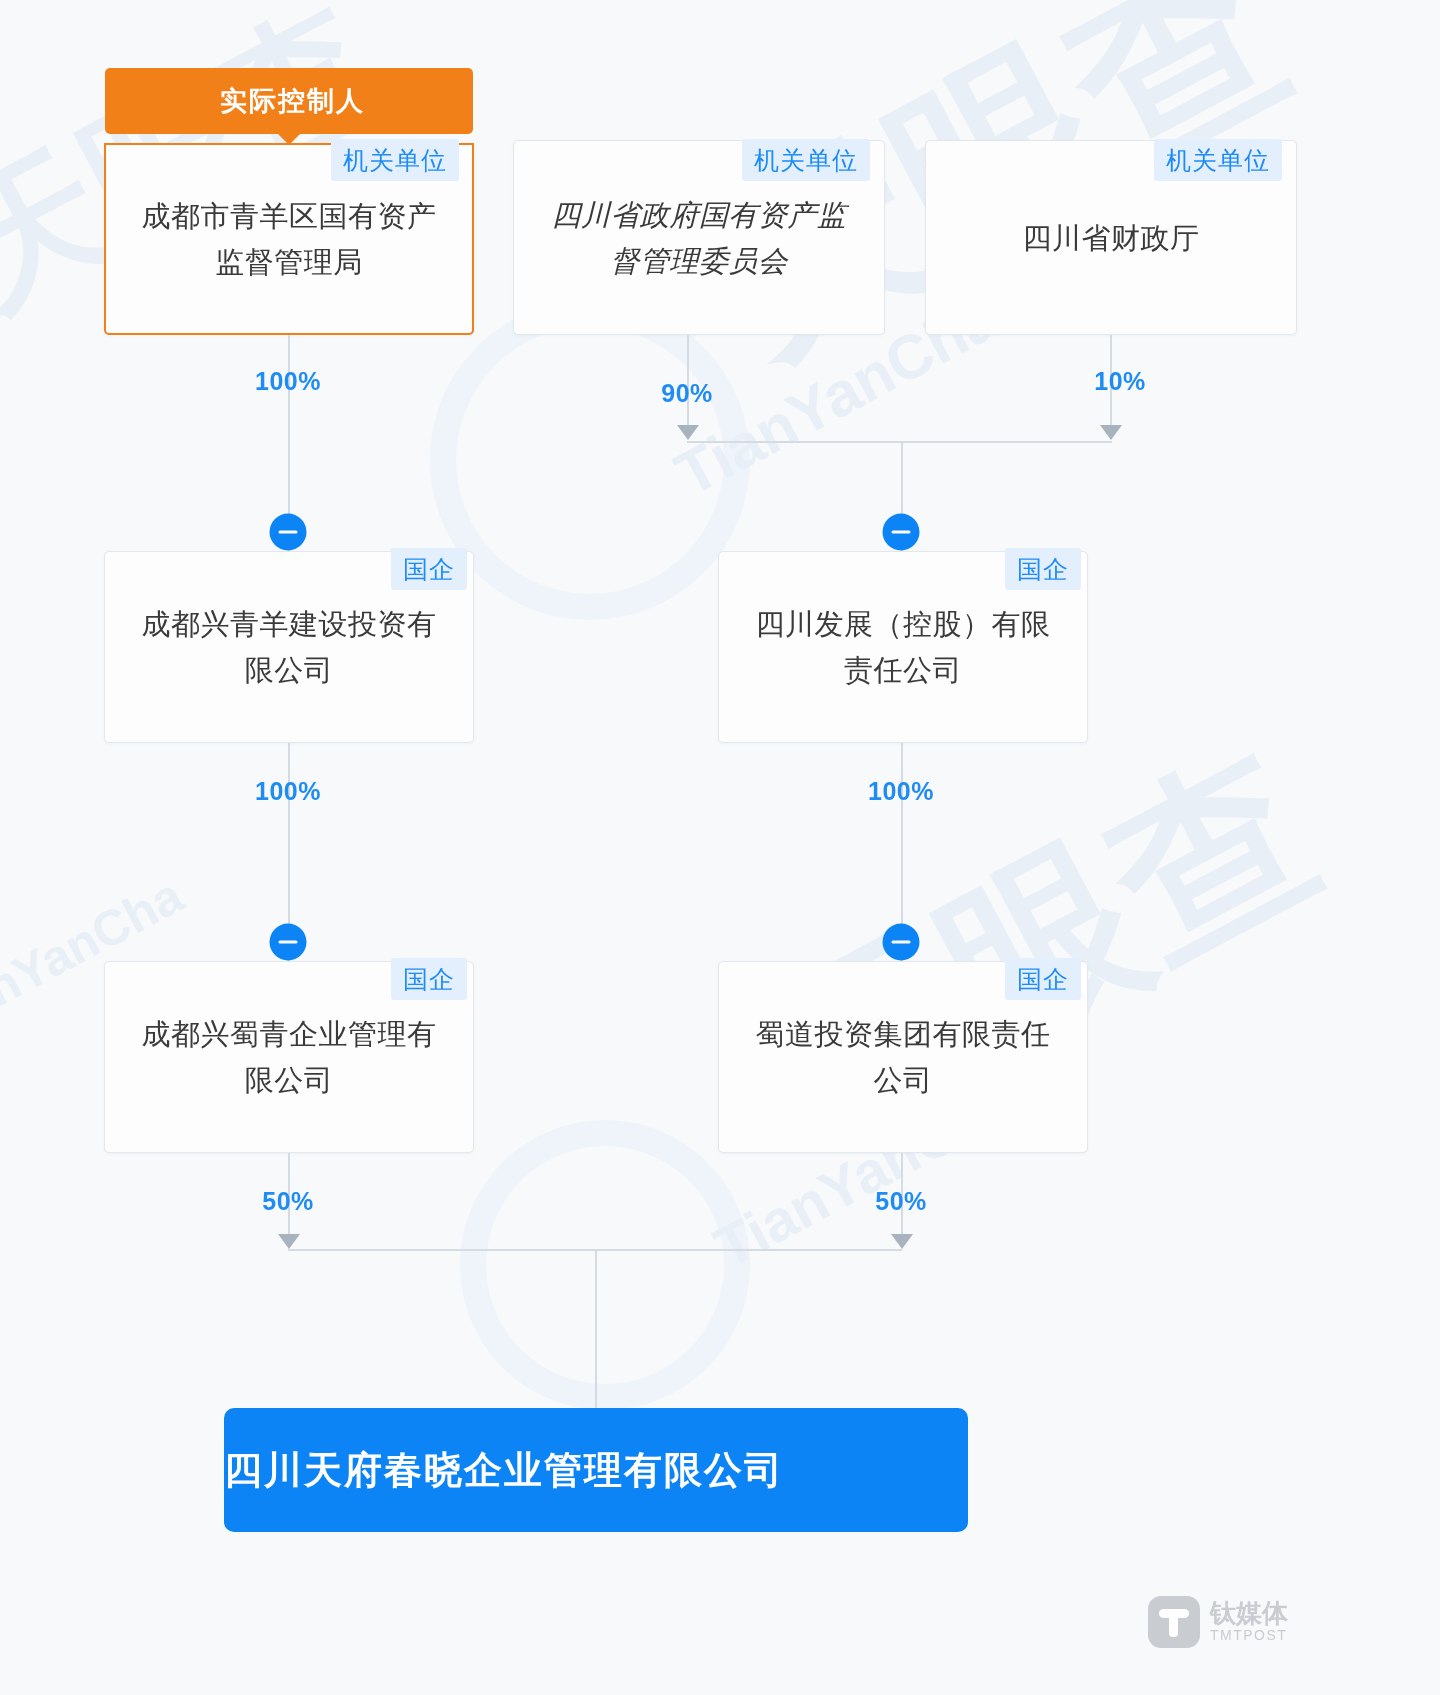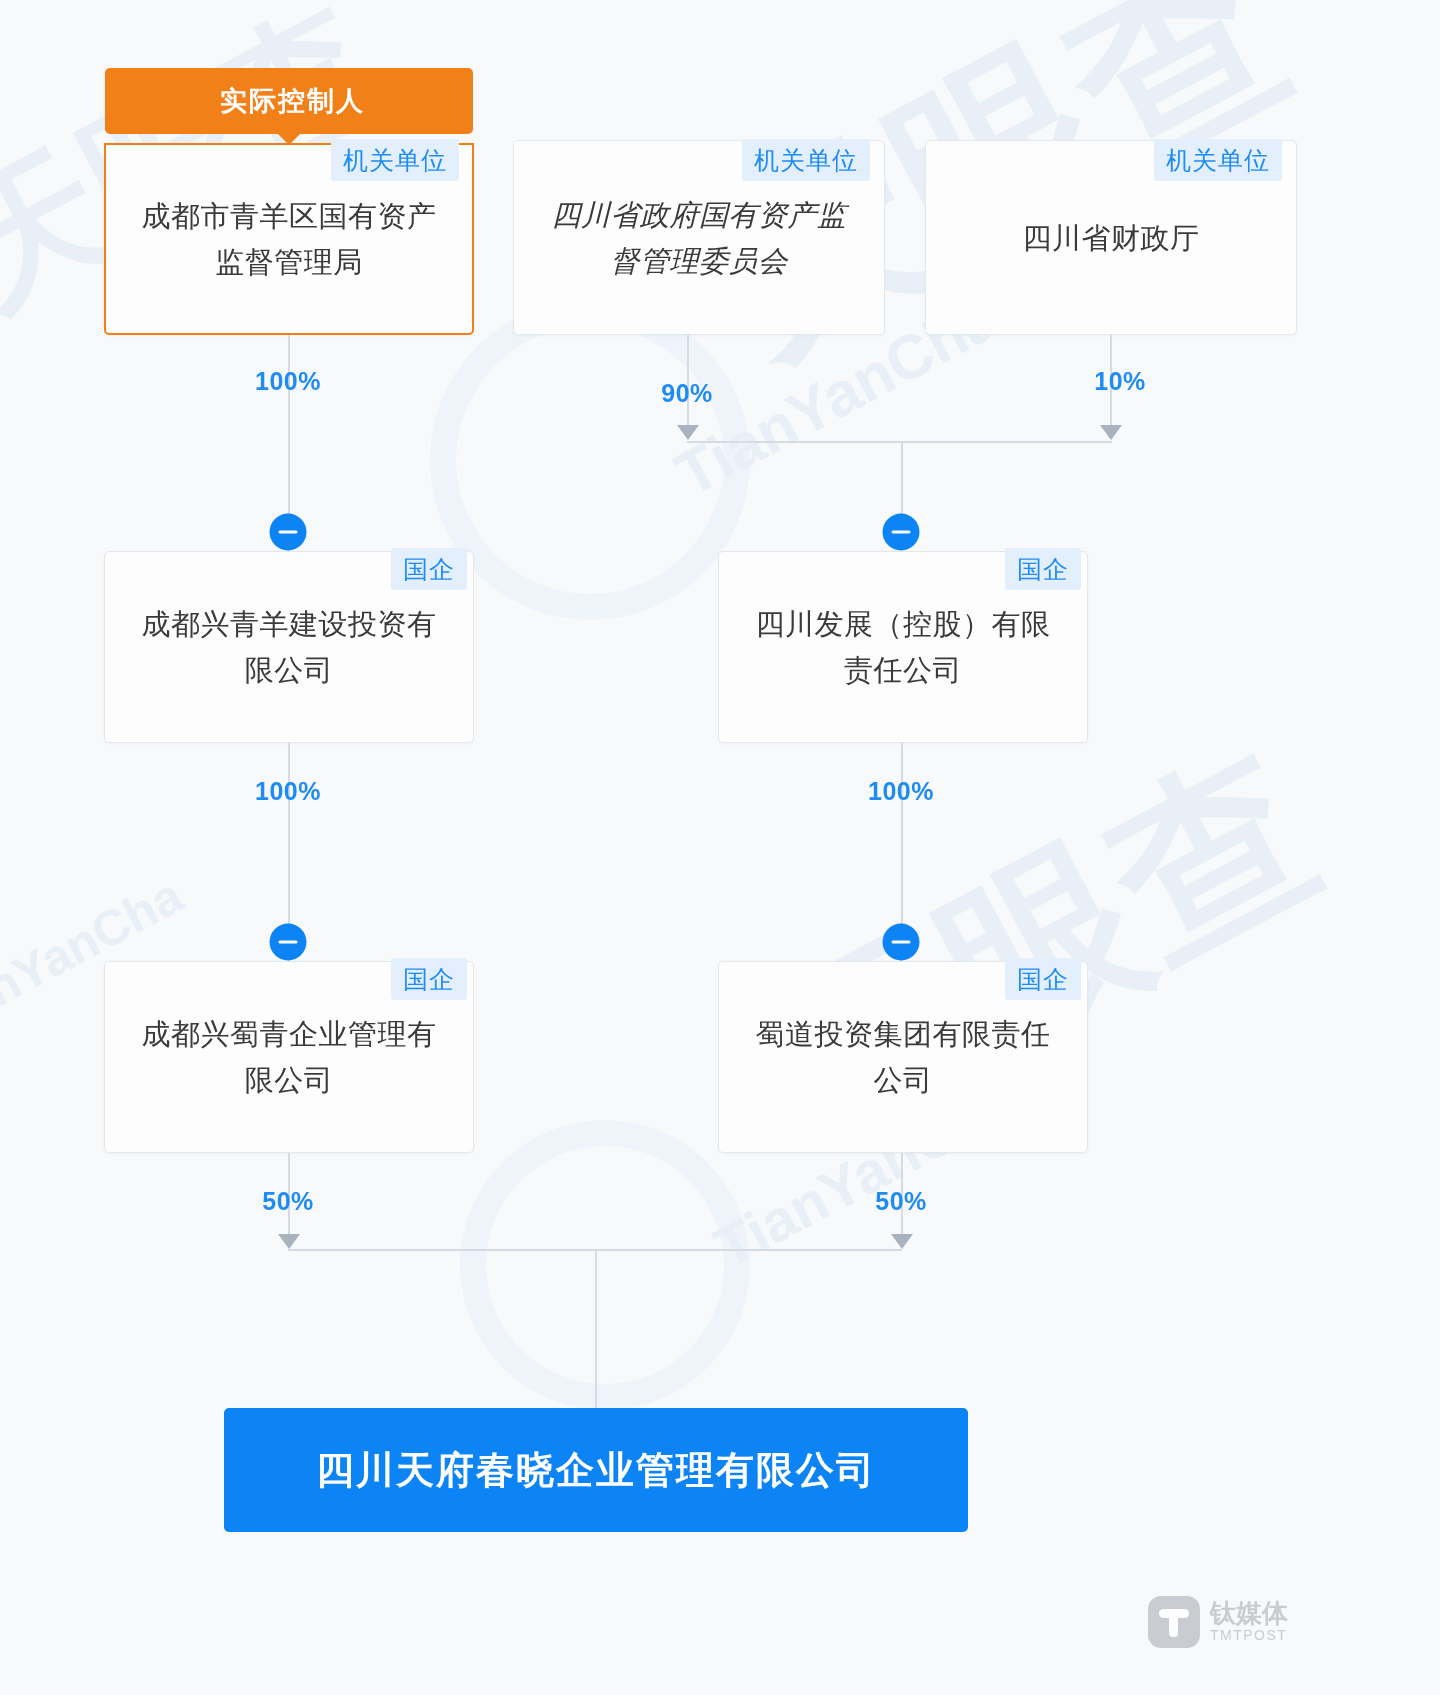--- a/index.html
+++ b/index.html
@@ -136,24 +136,23 @@
     content: "";
     width: 19px; height: 3.5px;
     background: #fff;
     border-radius: 2px;
   }
 
   
   .target {
     position: absolute;
     background: #0c84f5;
-    border-radius: 5px;
-    display: flex;
-    align-items: center;
-    justify-content: center;
+    border-radius: 10px;
+    display: flex;
+    align-items: center;
     color: #fff;
     font-size: 38px;
     font-weight: bold;
     letter-spacing: 2px;
   }
 
   
   .logo { position: absolute; display: flex; align-items: center; gap: 10px; }
   .logo-mark {
     width: 52px; height: 52px;

